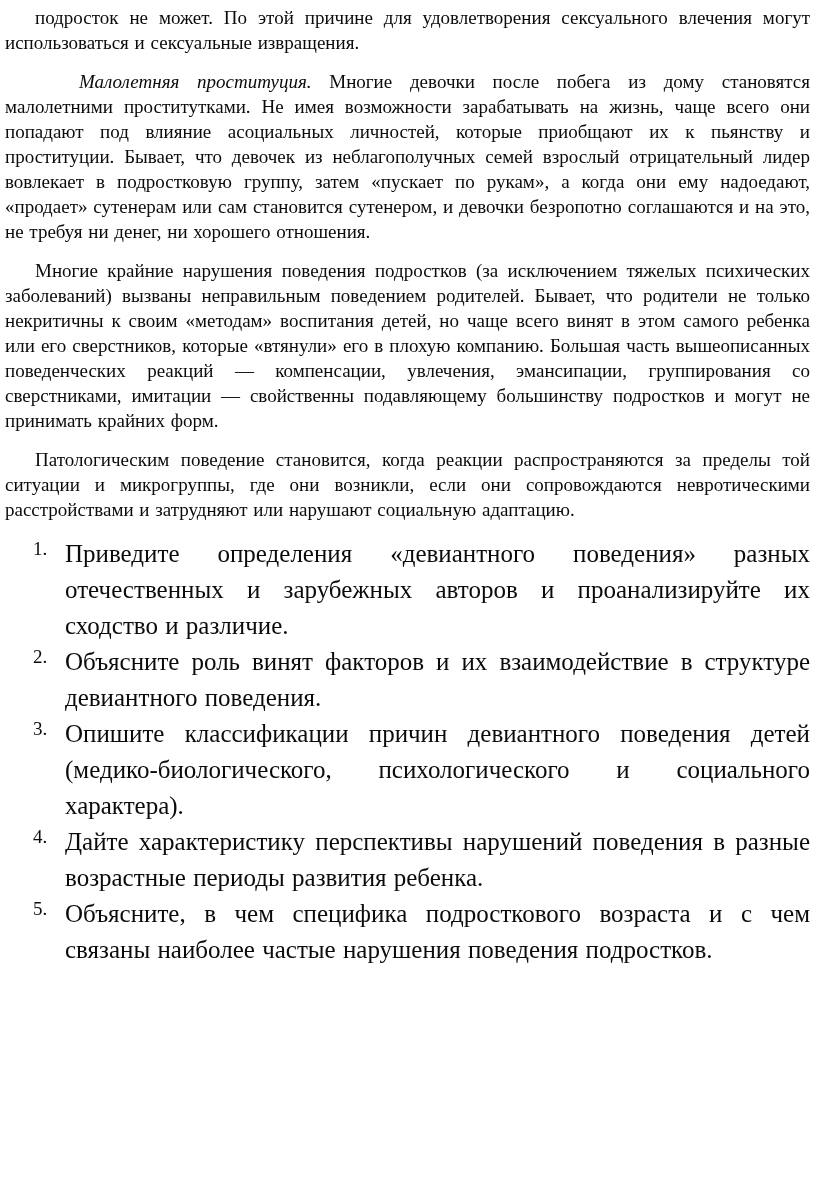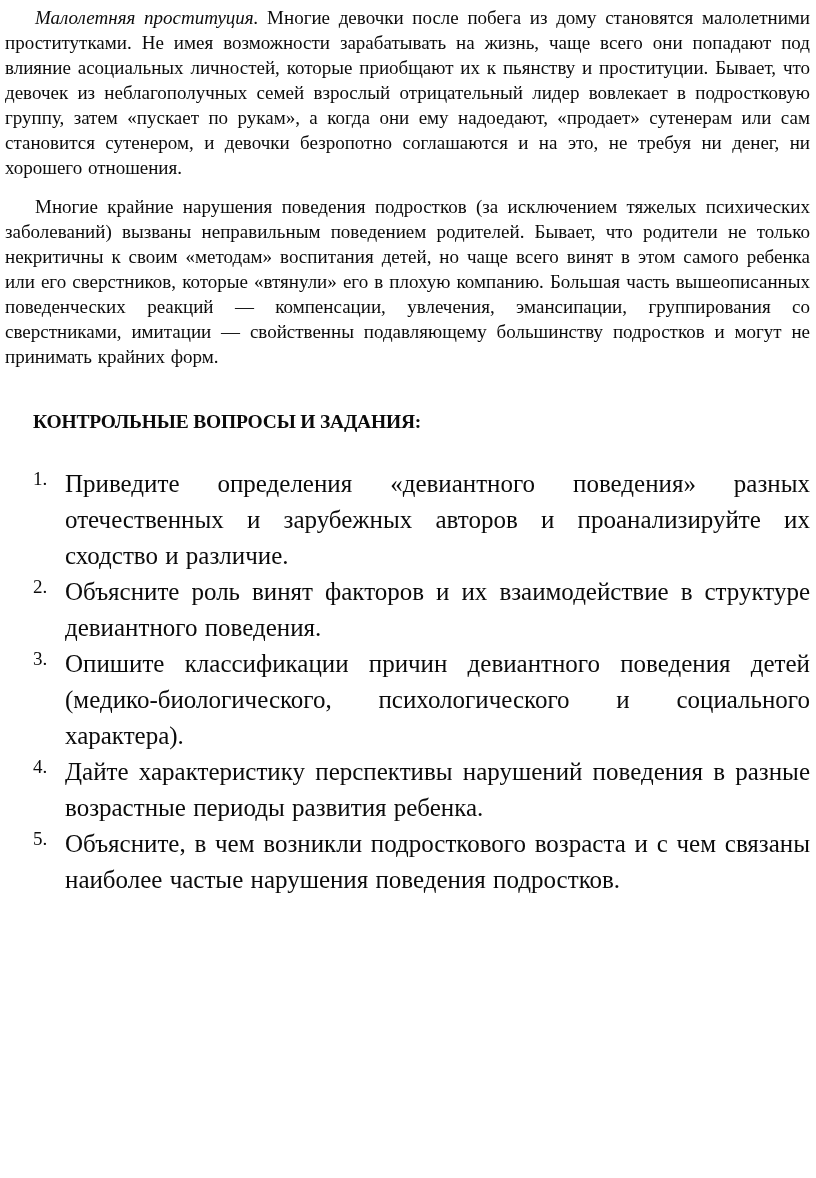--- a/index.html
+++ b/index.html
@@ -23,20 +23,21 @@
   }
   .para {
     margin: 0 0 14px 0;
     font-size: 19px;
     line-height: 25px;
     text-align: justify;
     text-indent: 30px;
     word-spacing: 1px;
   }
   .para .lead-italic {
+    margin-left: 44px;
   }
   .section-heading {
     margin: 40px 0 32px 0;
     padding-left: 28px;
     font-size: 19.5px;
     line-height: 25px;
     font-weight: bold;
     letter-spacing: -0.2px;
   }
   .question-list {
@@ -57,28 +58,29 @@
     line-height: 36px;
     text-align: justify;
     word-spacing: 1px;
   }
 </style>
 </head>
 <body>
 
 <div class="page">
 
+  <p class="para">подросток не может. По этой причине для удовлетворения сексуального влечения могут использоваться и сексуальные извращения.</p>
 
   <p class="para"><em class="lead-italic">Малолетняя проституция.</em><span> Многие девочки после побега из дому становятся малолетними проститутками. Не имея возможности зарабатывать на жизнь, чаще всего они попадают под влияние асоциальных личностей, которые приобщают их к пьянству и проституции. Бывает, что девочек из неблагополучных семей взрослый отрицательный лидер вовлекает в подростковую группу, затем «пускает по рукам», а когда они ему надоедают, «продает» сутенерам или сам становится сутенером, и девочки безропотно соглашаются и на это, не требуя ни денег, ни хорошего отношения.</span></p>
 
   <p class="para">Многие крайние нарушения поведения подростков (за исключением тяжелых психических заболеваний) вызваны неправильным поведением родителей. Бывает, что родители не только некритичны к своим «методам» воспитания детей, но чаще всего винят в этом самого ребенка или его сверстников, которые «втянули» его в плохую компанию. Большая часть вышеописанных поведенческих реакций — компенсации, увлечения, эмансипации, группирования со сверстниками, имитации — свойственны подавляющему большинству подростков и могут не принимать крайних форм.</p>
 
+  <p class="para">Патологическим поведение становится, когда реакции  распространяются за пределы той ситуации и микрогруппы, где они возникли, если они сопровождаются невротическими расстройствами и затрудняют или нарушают  социальную адаптацию.</p>
 
 
-  <h2 class="section-heading">КОНТРОЛЬНЫЕ ВОПРОСЫ И ЗАДАНИЯ:</h2>
 
   <div class="question-list">
 
     <div class="question-row">
       <span class="question-number">1.</span>
       <span class="question-text">Приведите определения «девиантного поведения» разных отечественных и зарубежных авторов и проанализируйте их сходство и различие.</span>
     </div>
 
     <div class="question-row">
       <span class="question-number">2.</span>
@@ -90,18 +92,18 @@
       <span class="question-text">Опишите классификации причин девиантного поведения детей (медико-биологического, психологического и социального характера).</span>
     </div>
 
     <div class="question-row">
       <span class="question-number">4.</span>
       <span class="question-text">Дайте характеристику перспективы нарушений поведения в разные возрастные периоды развития ребенка.</span>
     </div>
 
     <div class="question-row">
       <span class="question-number">5.</span>
-      <span class="question-text">Объясните, в чем возникли подросткового возраста и с чем связаны наиболее частые нарушения поведения подростков.</span>
+      <span class="question-text">Объясните, в чем специфика подросткового возраста и с чем связаны наиболее частые нарушения поведения подростков.</span>
     </div>
 
   </div>
 
 </div>
 
 </body></html>

